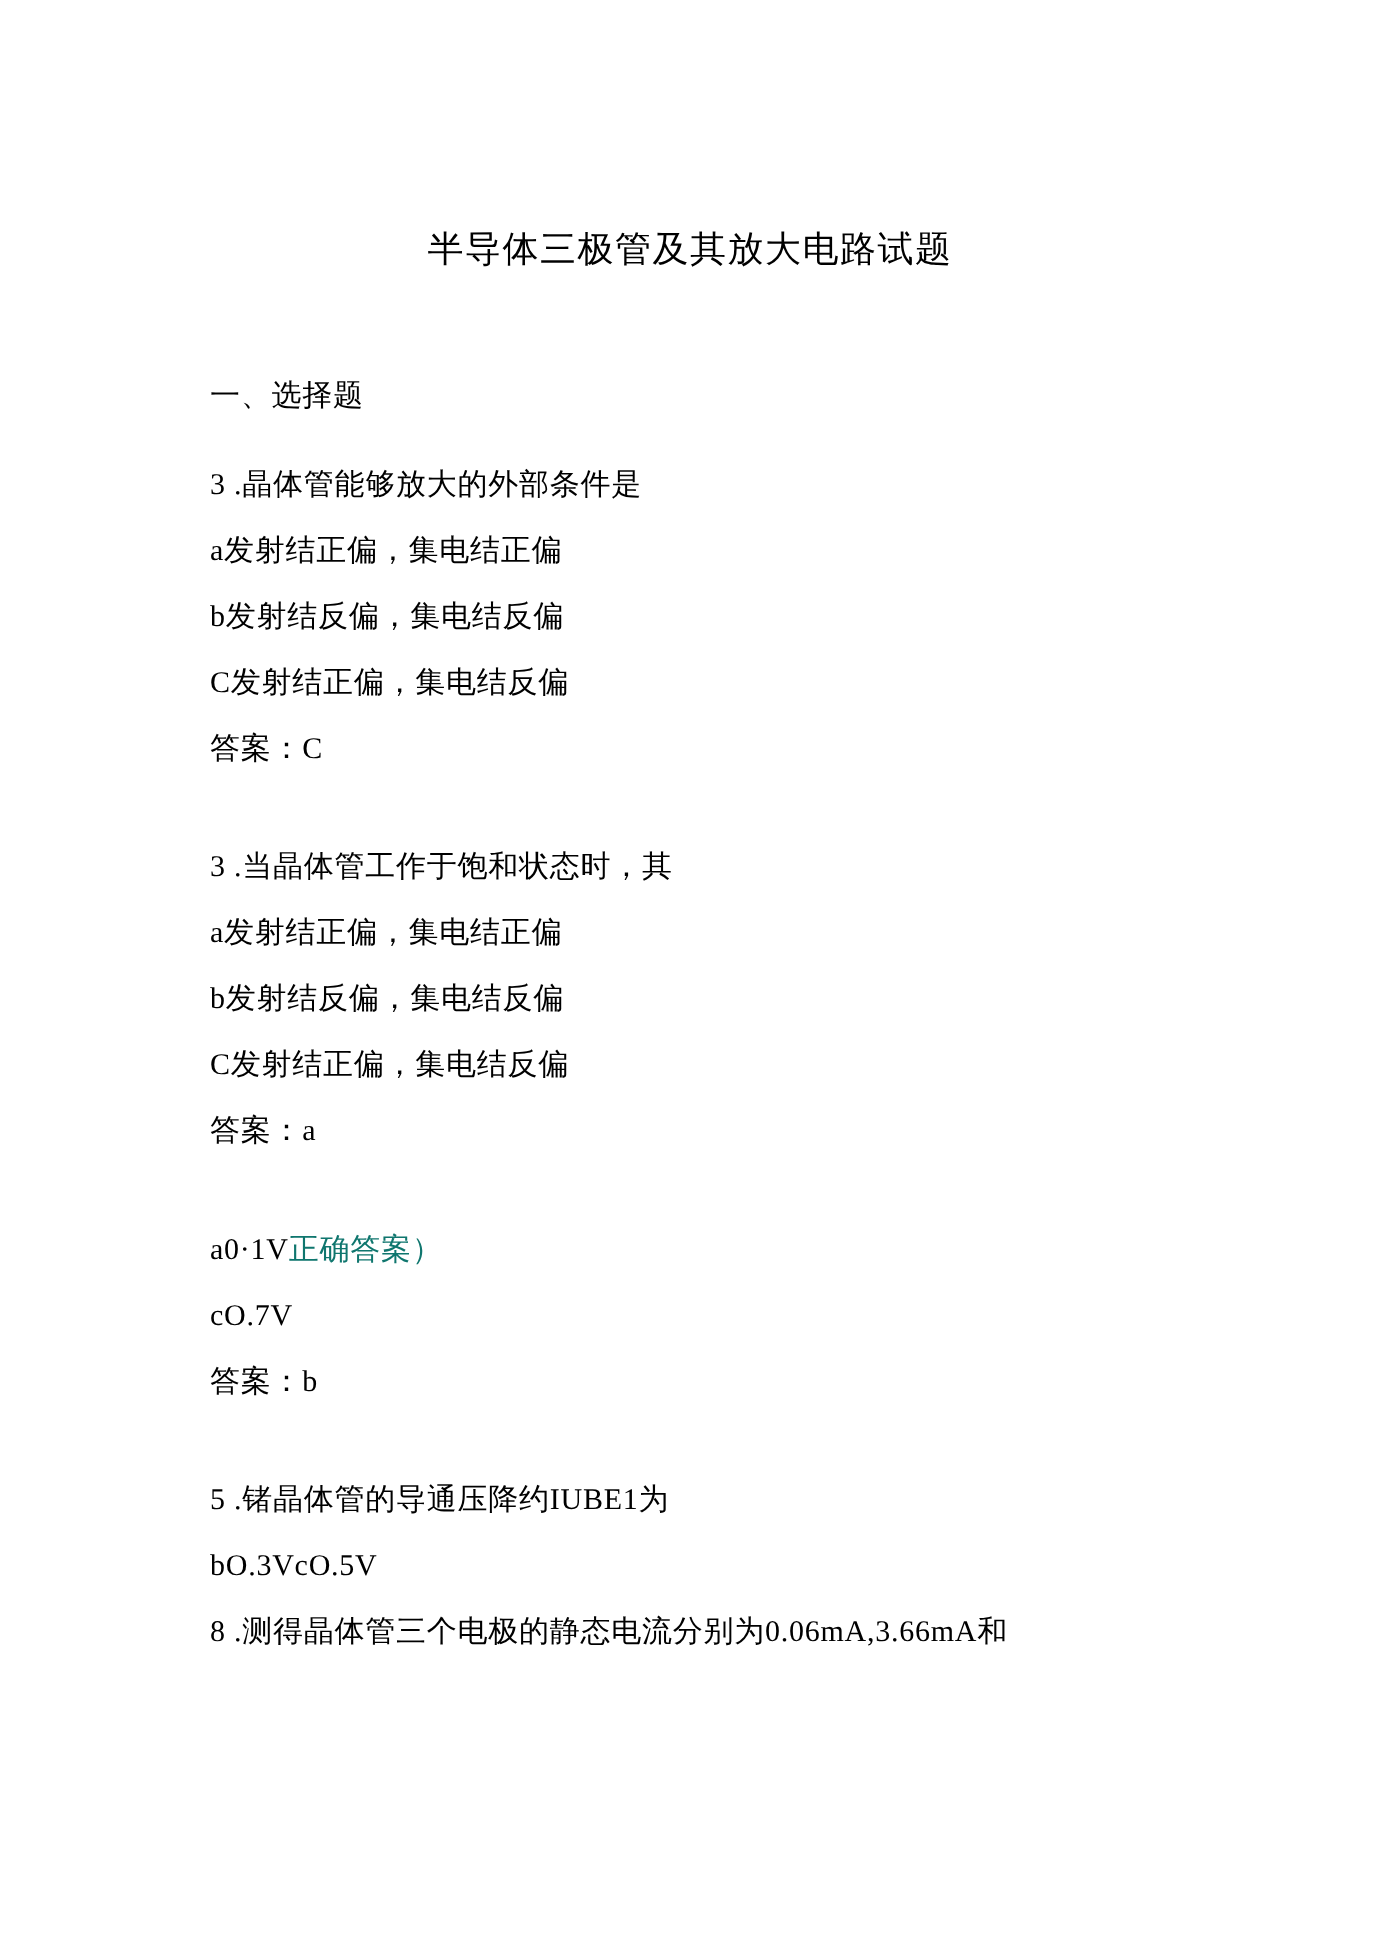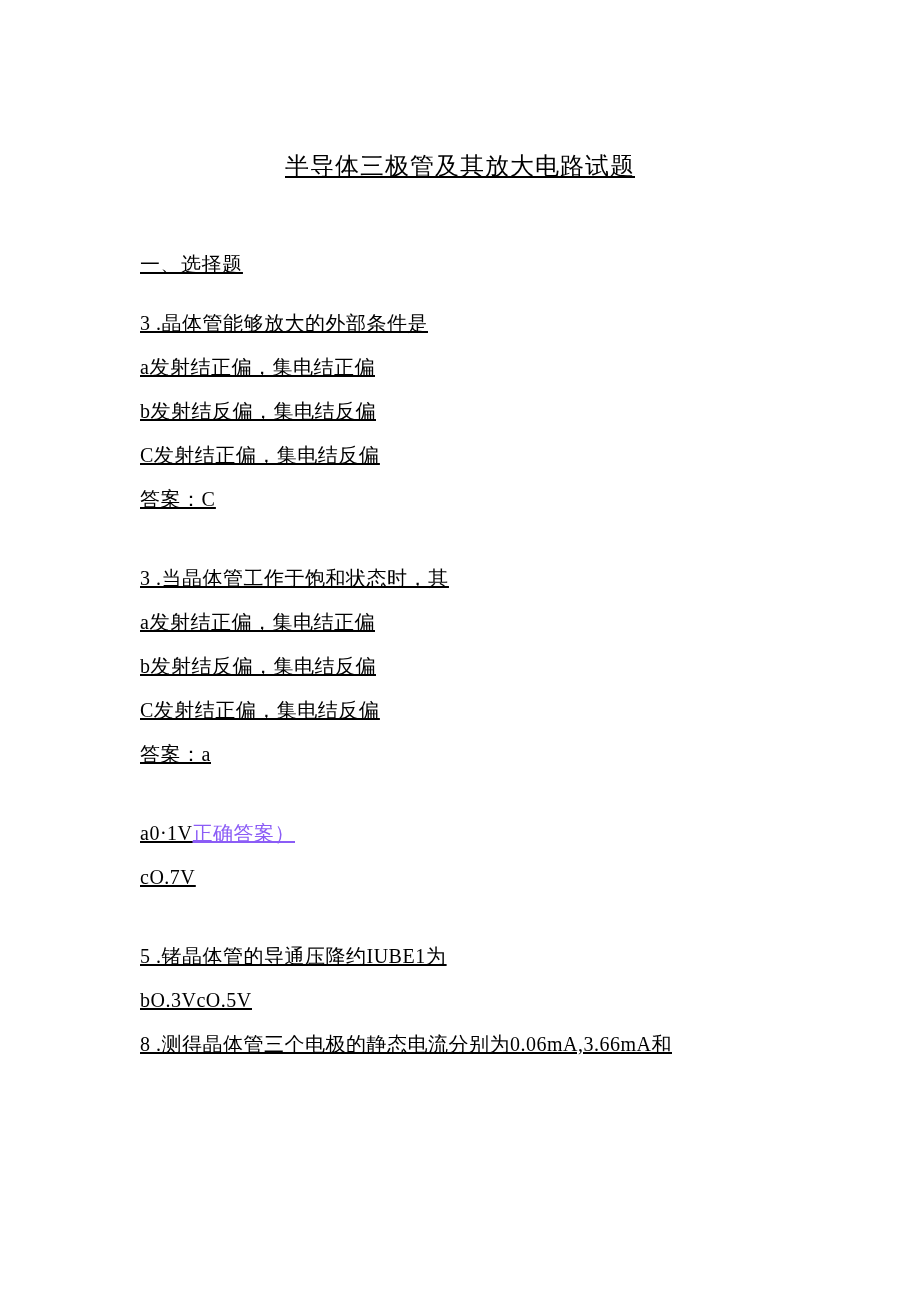--- a/index.html
+++ b/index.html
@@ -1,19 +1,18 @@
 <!DOCTYPE html>
 <html><head>
   <meta charset="utf-8">
   <style>
     * {
       margin: 0;
       padding: 0;
       box-sizing: border-box;
-      text-decoration: underline;
     }
     body {
       background: #ffffff;
       width: 920px;
       height: 1301px;
       font-family: "SimSun", "宋体", serif;
       color: #000000;
     }
     .page {
       padding: 150px 140px 0 140px;
@@ -32,21 +31,21 @@
     }
     .line {
       font-size: 20px;
       line-height: 2.2;
       letter-spacing: 0.5px;
     }
     .block {
       margin-bottom: 35px;
     }
     .highlight {
-      color: #8b5cf6;
+      color: #0f766e;
     }
   </style>
 </head>
 <body>
 
 <div class="page">
   <h1 class="title">半导体三极管及其放大电路试题</h1>
 
   <div class="section-heading line">一、选择题</div>
 
@@ -62,20 +61,21 @@
     <div class="line">3 .当晶体管工作于饱和状态时，其</div>
     <div class="line">a发射结正偏，集电结正偏</div>
     <div class="line">b发射结反偏，集电结反偏</div>
     <div class="line">C发射结正偏，集电结反偏</div>
     <div class="line">答案：a</div>
   </div>
 
   <div class="block">
     <div class="line"><span>a0·1V</span><span class="highlight">正确答案）</span></div>
     <div class="line">cO.7V</div>
+    <div class="line">答案：b</div>
   </div>
 
   <div class="block">
     <div class="line">5 .锗晶体管的导通压降约IUBE1为</div>
     <div class="line">bO.3VcO.5V</div>
     <div class="line">8 .测得晶体管三个电极的静态电流分别为0.06mA,3.66mA和</div>
   </div>
 
 </div>
 

